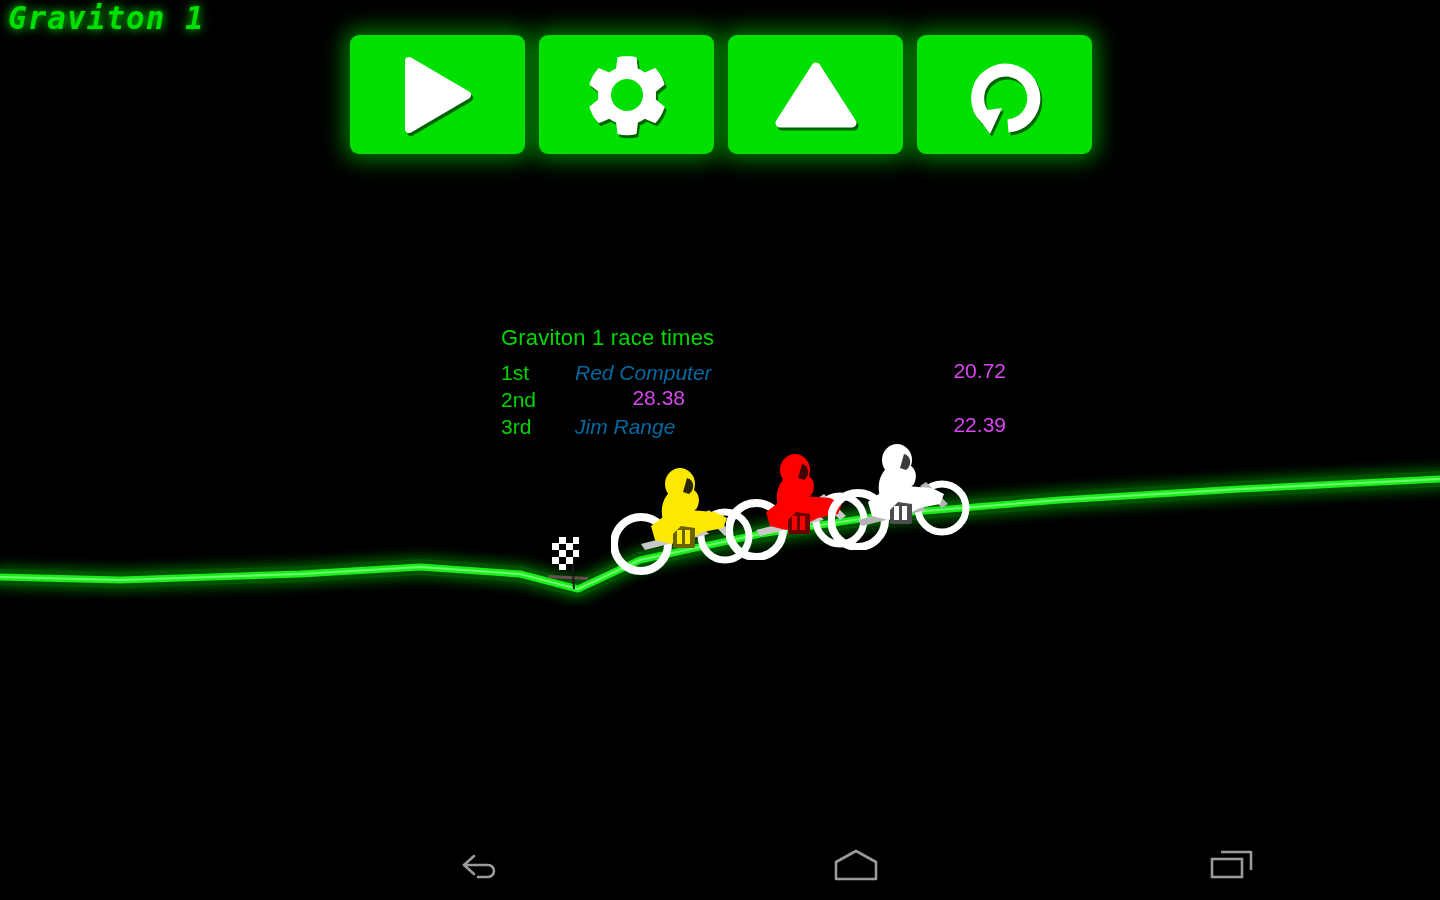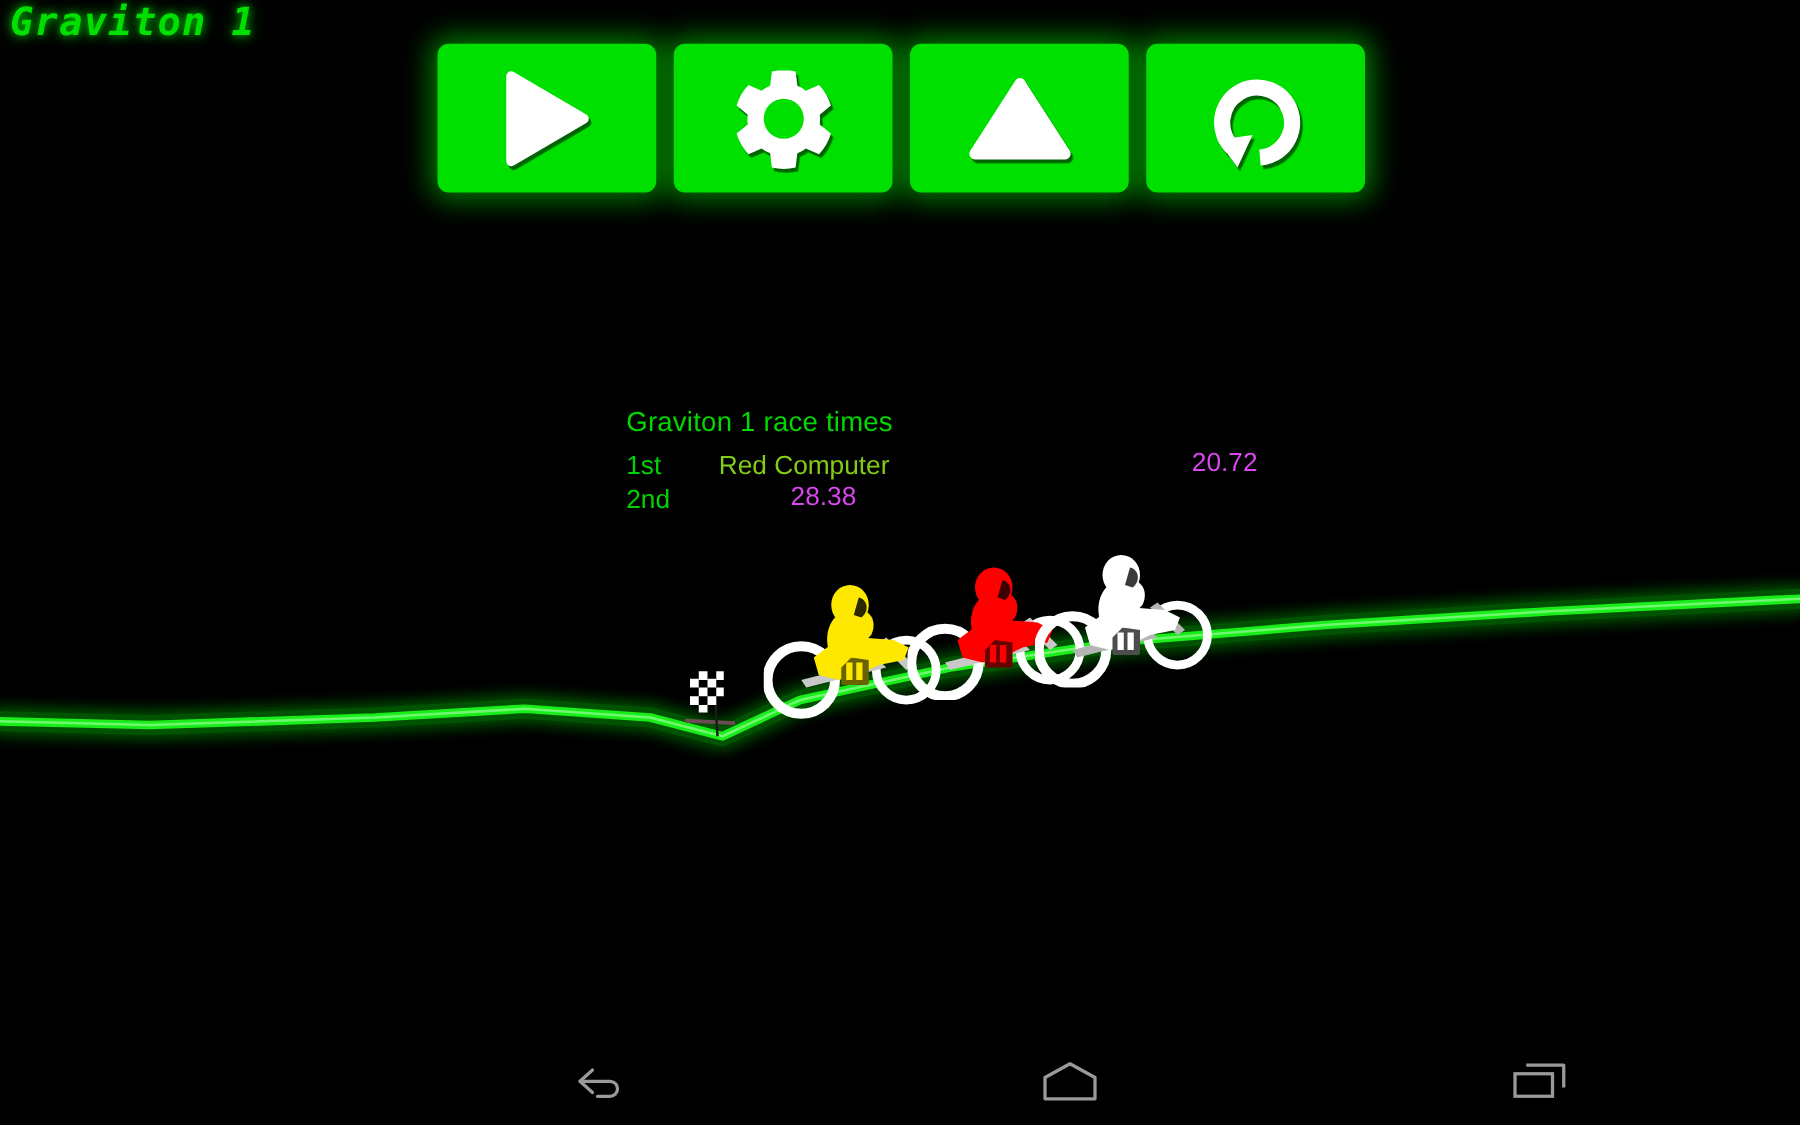--- a/index.html
+++ b/index.html
@@ -85,22 +85,23 @@
     align-items: flex-start;
     height: 27px;
     font-size: 21px;
   }
   .result-pos {
     color: #00d400;
     width: 74px;
     flex: 0 0 74px;
   }
   .result-name {
-    color: #84cc16;
+    color: #0369a1;
     flex: 1 1 auto;
+    font-style: italic;
   }
   .result-time {
     color: #d946ef;
     width: 110px;
     flex: 0 0 110px;
     text-align: right;
     position: relative;
     top: -2px;
   }
 
@@ -297,20 +298,25 @@
       <span class="result-pos">1st</span>
       <span class="result-name">Red Computer</span>
       <span class="result-time">20.72</span>
     </div>
 
     <div class="result-row">
       <span class="result-pos">2nd</span>
       <span class="result-time">28.38</span>
     </div>
 
+    <div class="result-row">
+      <span class="result-pos">3rd</span>
+      <span class="result-name">Jim Range</span>
+      <span class="result-time">22.39</span>
+    </div>
   </div>
 
 </div>
 
 <div id="nav-bar">
 
   <div id="nav-back-wrap" class="nav-btn">
     <svg width="44" height="30" viewBox="0 0 44 30">
       <path d="M 16,6 L 6,15 L 16,24" fill="none" stroke="#9a9a9a" stroke-width="2.6" stroke-linecap="round" stroke-linejoin="round"></path>
       <path d="M 6,15 L 30,15 A 6,6 0 0 1 30,27 L 20,27" fill="none" stroke="#9a9a9a" stroke-width="2.6" stroke-linecap="round" stroke-linejoin="round"></path>

